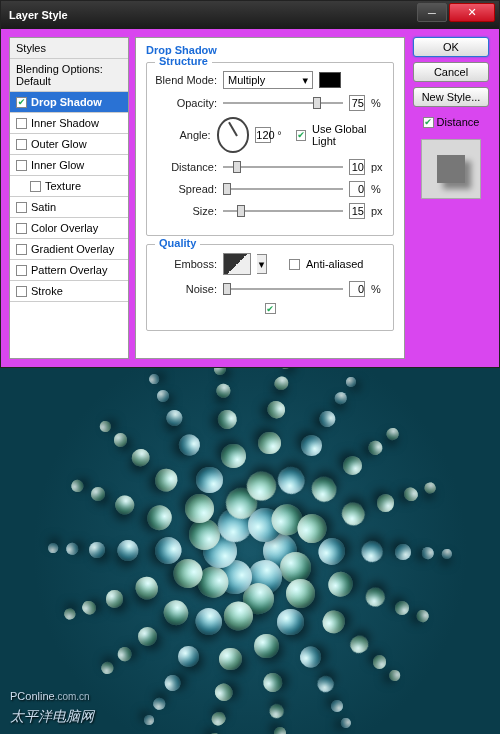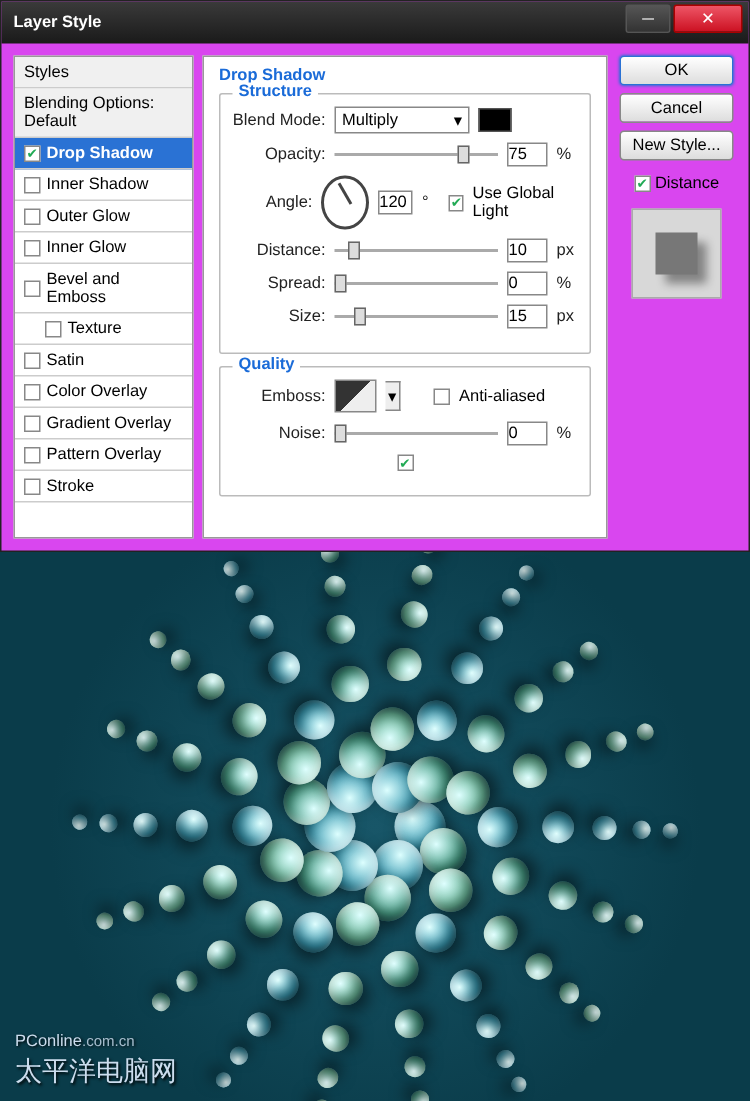--- a/index.html
+++ b/index.html
@@ -27,33 +27,33 @@
 .gtitle { color: #1a6bd8; font-weight: bold; margin-bottom: 2px; }
 .group { border: 1px solid #bbb; border-radius: 2px; padding: 8px 8px 10px; margin-bottom: 8px; position: relative; margin-top: 6px; }
 .group .legend { position: absolute; top: -8px; left: 8px; background: #fff; color: #1a6bd8; padding: 0 4px; font-weight: bold; }
 .row { display: flex; align-items: center; gap: 6px; margin-bottom: 6px; }
 .label { width: 62px; text-align: right; color: #222; }
 .select { width: 90px; height: 18px; border: 1px solid #888; background: #fff; display: flex; justify-content: space-between; align-items: center; padding: 0 4px; }
 .swatch { width: 22px; height: 16px; background: #000; border: 1px solid #555; }
 .slider { flex: 1; height: 12px; position: relative; }
 .slider::before { content: ''; position: absolute; top: 5px; left: 0; right: 0; height: 2px; background: #aaa; }
 .thumb { position: absolute; top: 0; width: 8px; height: 12px; background: #ddd; border: 1px solid #666; }
-.num { width: 27px; height: 16px; border: 1px solid #888; background: #fff; text-align: left; line-height: 15px; }
+.num { width: 16px; height: 16px; border: 1px solid #888; background: #fff; text-align: right; line-height: 15px; }
 .unit { width: 14px; color: #222; }
 .angle { width: 36px; height: 36px; border: 2px solid #444; border-radius: 50%; position: relative; background: #fff; }
 .angle .hand { position: absolute; width: 16px; height: 2px; background: #444; top: 16px; left: 18px; transform-origin: 0 50%; transform: rotate(-120deg); }
 .contour { width: 28px; height: 22px; border: 1px solid #888; background: linear-gradient(135deg,#333 50%,#eee 50%); display: flex; align-items: center; justify-content: flex-end; }
 .drop { width: 10px; height: 20px; border: 1px solid #888; border-left: none; background: #eee; display: flex; align-items: center; justify-content: center; }
 .artwork { position: absolute; top: 368px; left: 0; width: 500px; height: 366px; background: radial-gradient(circle at 50% 50%, #185668 0%, #0a3c4a 70%); overflow: hidden; }
 .spiral { position: absolute; top: 50%; left: 50%; width: 0; height: 0; }
 .arm { position: absolute; }
 .bubble { position: absolute; border-radius: 50%; box-shadow: inset -4px -4px 8px rgba(0,0,0,0.4), inset 3px 3px 6px rgba(255,255,255,0.5), 4px 4px 10px rgba(0,0,0,0.5); }
 .watermark { position: absolute; bottom: 8px; left: 10px; color: #cde; font-size: 18px; text-shadow: 1px 1px 2px #000; font-family: Arial; }
 .watermark .sm { font-size: 10px; opacity: 0.8; }
-.cntext { color: #cde; font-size: 18px; text-shadow: 1px 1px 2px #000; }
+.cntext { color: #cde; font-size: 14px; text-shadow: 1px 1px 2px #000; font-style: italic; }
 </style>
 </head>
 <body>
 
 <div class="dialog">
   <div class="titlebar">
     <span>Layer Style</span>
     <div class="winbtns">
       <div class="winbtn">─</div>
       <div class="winbtn close">✕</div>
@@ -77,24 +77,20 @@
             <span>Inner Shadow</span>
           </div>
           <div class="srow">
             <span class="chk"></span>
             <span>Outer Glow</span>
           </div>
           <div class="srow">
             <span class="chk"></span>
             <span>Inner Glow</span>
           </div>
-          <div class="srow">
-            <span class="chk"></span>
-            <span>Bevel and Emboss</span>
-          </div>
           <div class="srow indent">
             <span class="chk"></span>
             <span>Texture</span>
           </div>
           <div class="srow">
             <span class="chk"></span>
             <span>Satin</span>
           </div>
           <div class="srow">
             <span class="chk"></span>

